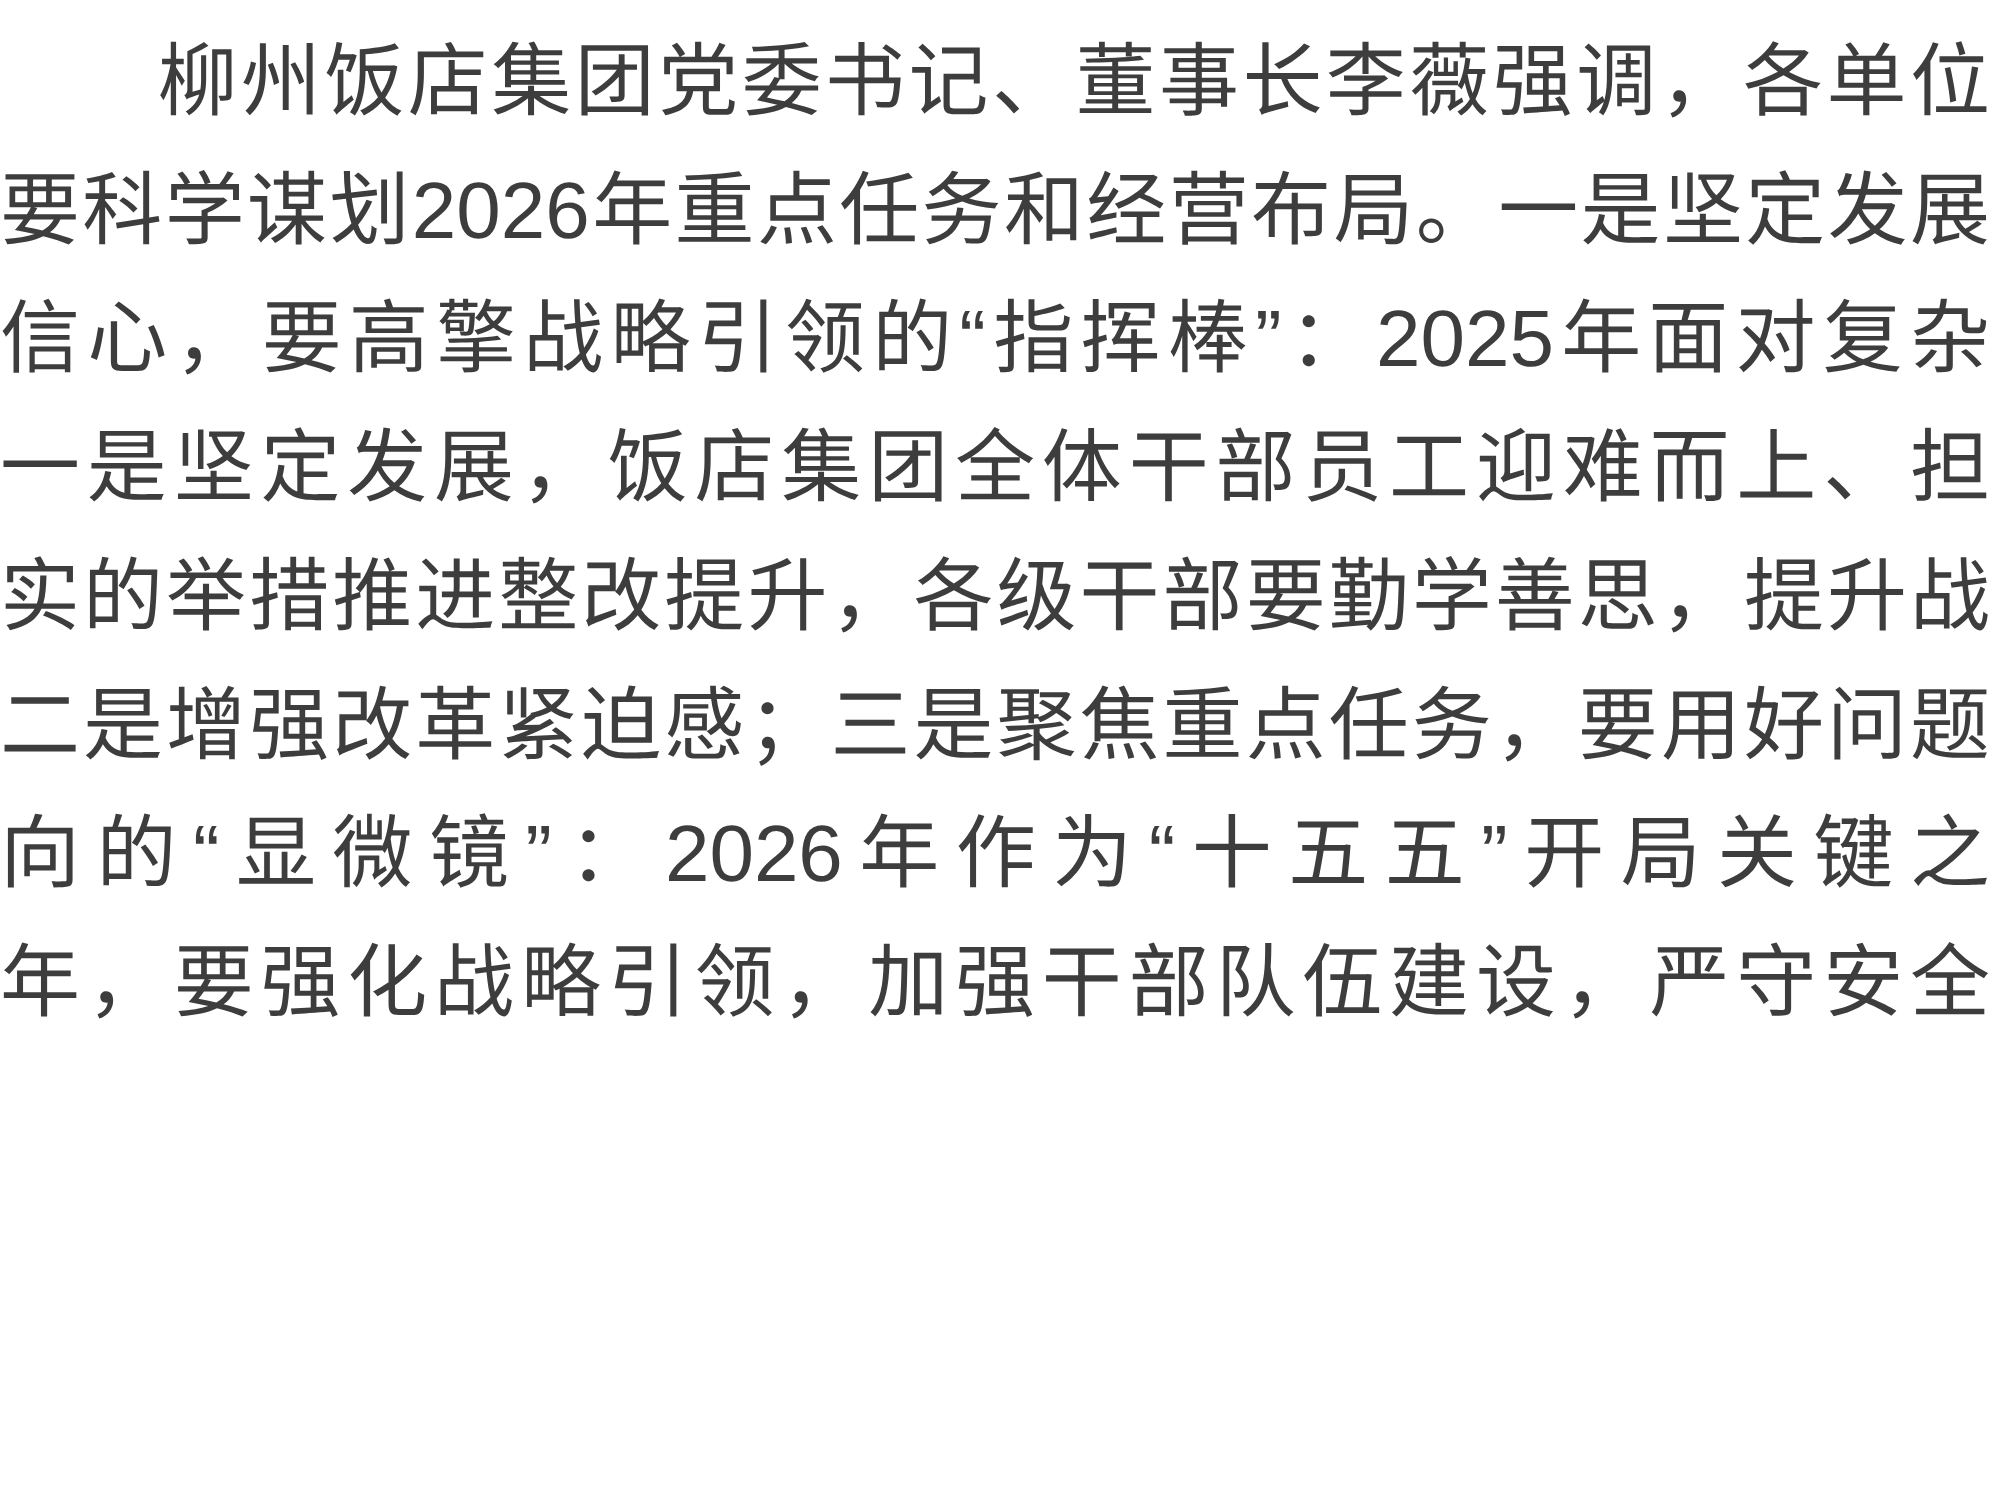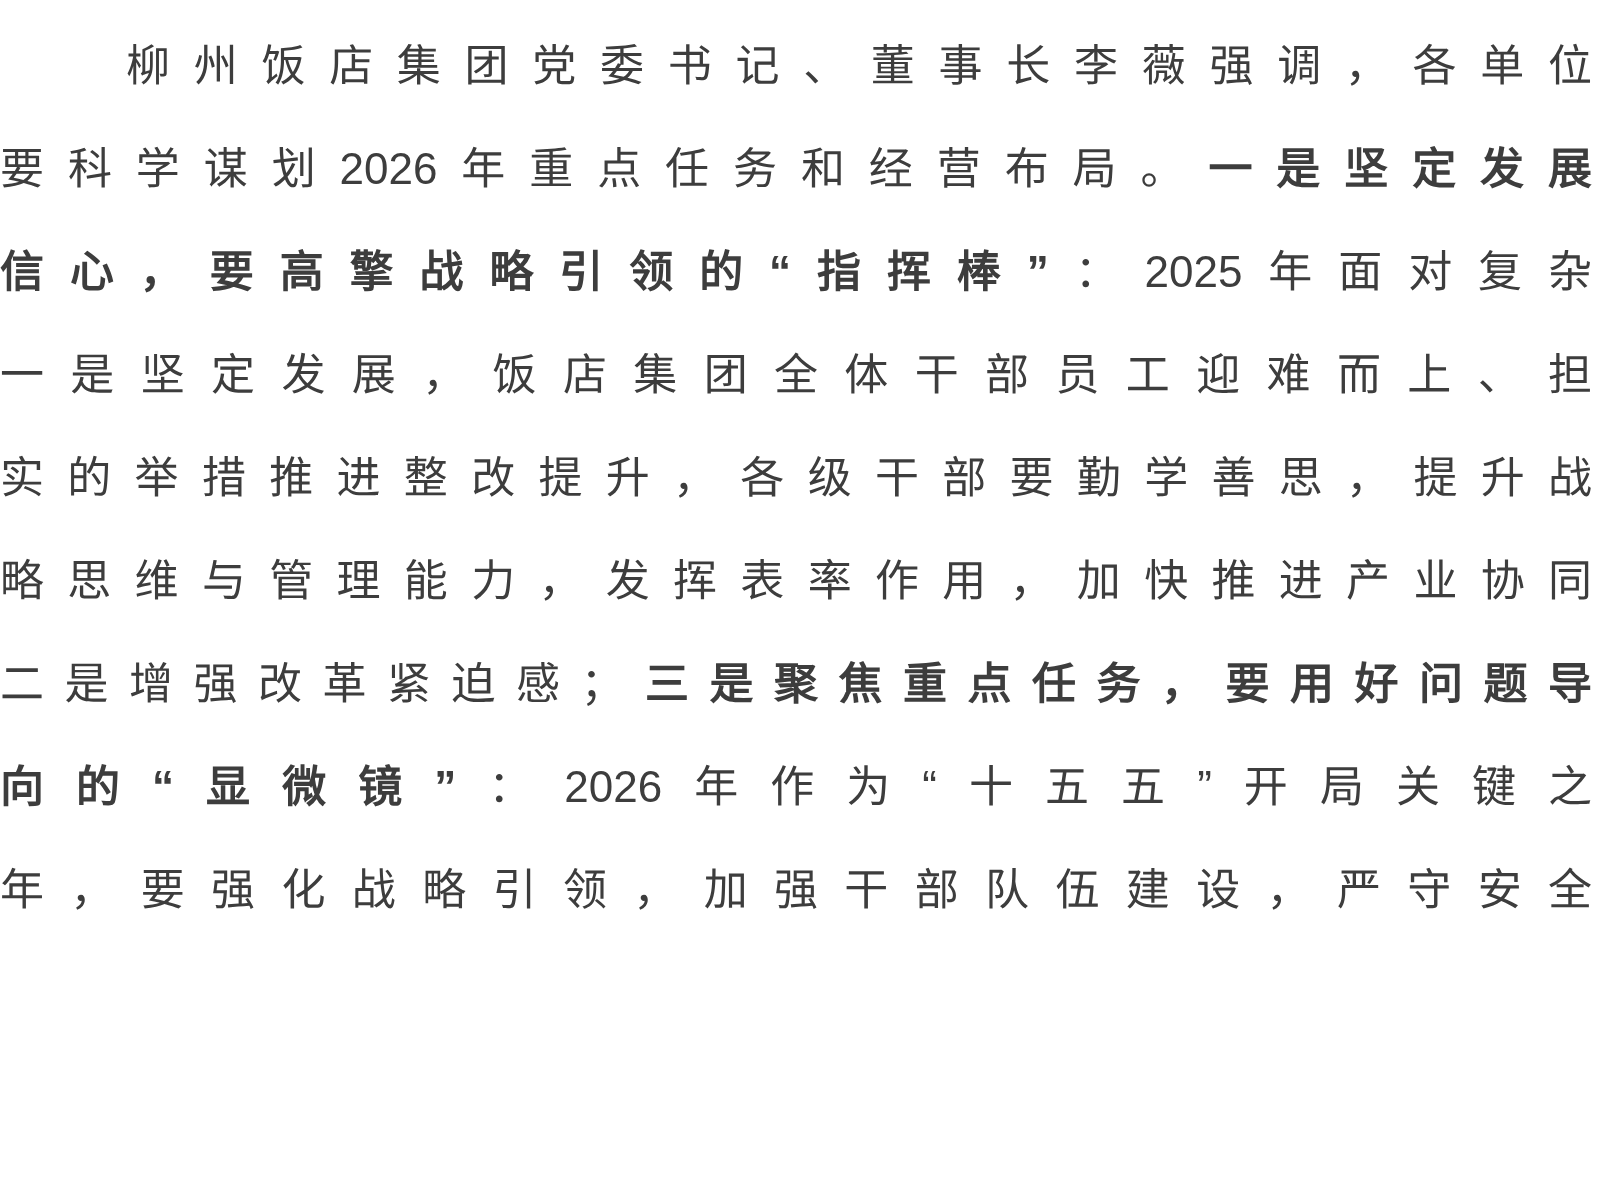--- a/index.html
+++ b/index.html
@@ -20,44 +20,43 @@
     box-sizing: border-box;
   }
   .article {
     box-sizing: border-box;
     padding: 14px 8px 0 0;
     color: #3d3d3d;
   }
   .line {
     height: 103px;
     line-height: 103px;
-    font-size: 44px;
+    font-size: 64px;
     text-align: justify;
     text-align-last: justify;
     overflow: hidden;
     letter-spacing: 0;
   }
   .line.indent {
     text-indent: 126px;
   }
   .seg {
     font-weight: 400;
   }
   .seg-bold {
-    font-weight: 700;
+    font-weight: 400;
   }
 </style>
 </head>
 <body style="background: rgb(255, 255, 255);">
 
 <div class="page">
   <div class="article" id="article" style="color: rgb(61, 61, 61);">
       <div class="line indent"><span class="seg">柳州饭店集团党委书记、董事长李薇强调，各单位</span></div>
       <div class="line"><span class="seg">要科学谋划2026年重点任务和经营布局。</span><span class="seg seg-bold">一是坚定发展</span></div>
       <div class="line"><span class="seg seg-bold">信心，要高擎战略引领的“指挥棒”</span><span class="seg">：2025年面对复杂</span></div>
       <div class="line"><span class="seg">一是坚定发展，饭店集团全体干部员工迎难而上、担</span></div>
       <div class="line"><span class="seg">实的举措推进整改提升，各级干部要勤学善思，提升战</span></div>
-      <div class="line"><span class="seg">略思维与管理能力，发挥表率作用，加快推进产业协同</span></div>
       <div class="line"><span class="seg">二是增强改革紧迫感；</span><span class="seg seg-bold">三是聚焦重点任务，要用好问题导</span></div>
       <div class="line"><span class="seg seg-bold">向的“显微镜”</span><span class="seg">：2026年作为“十五五”开局关键之</span></div>
       <div class="line"><span class="seg">年，要强化战略引领，加强干部队伍建设，严守安全</span></div>
     </div>
 </div>
 
 </body></html>

